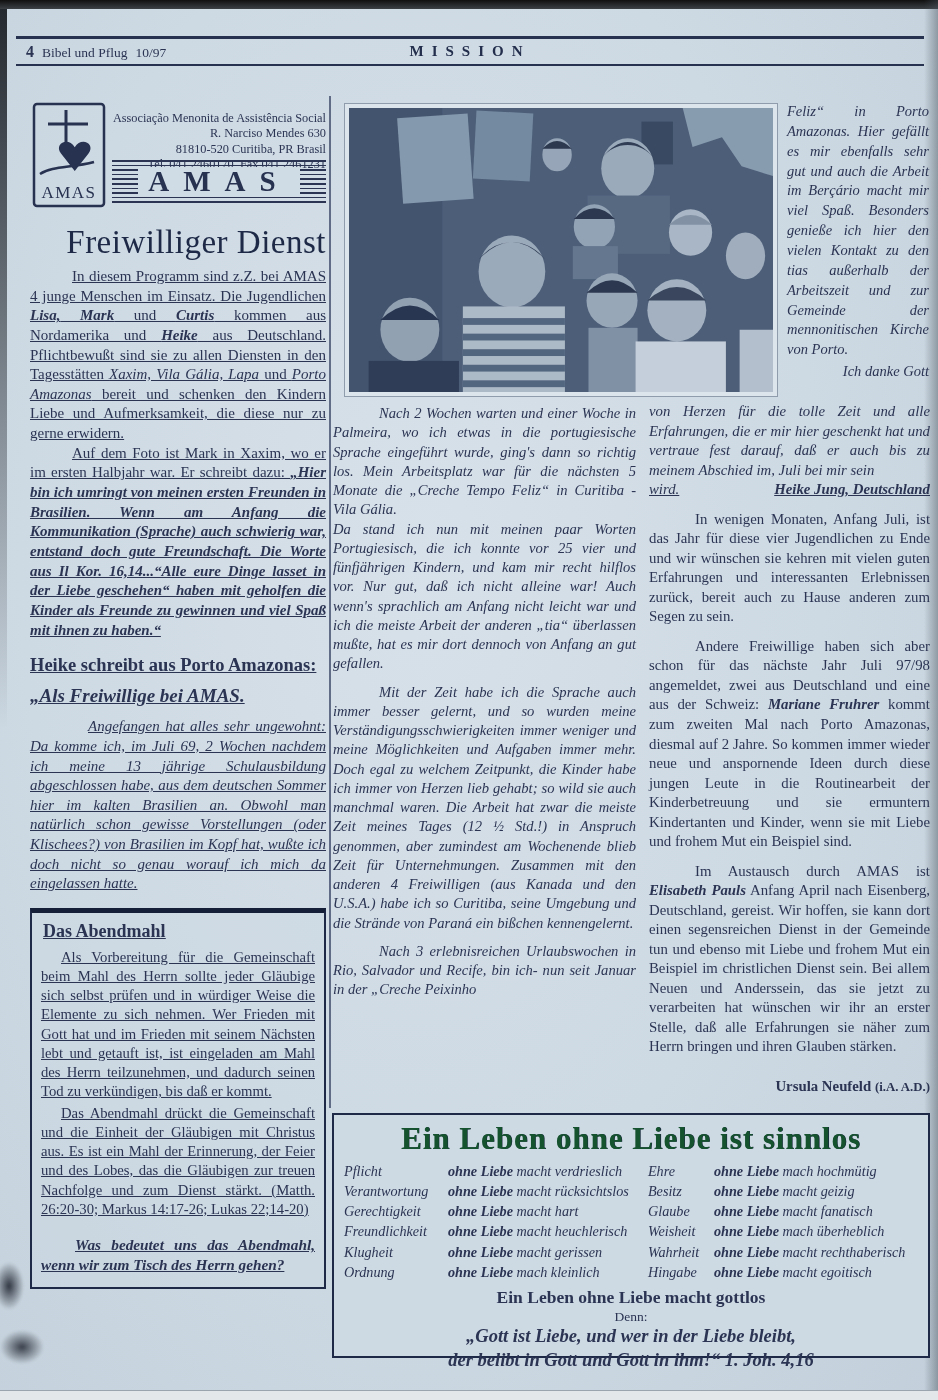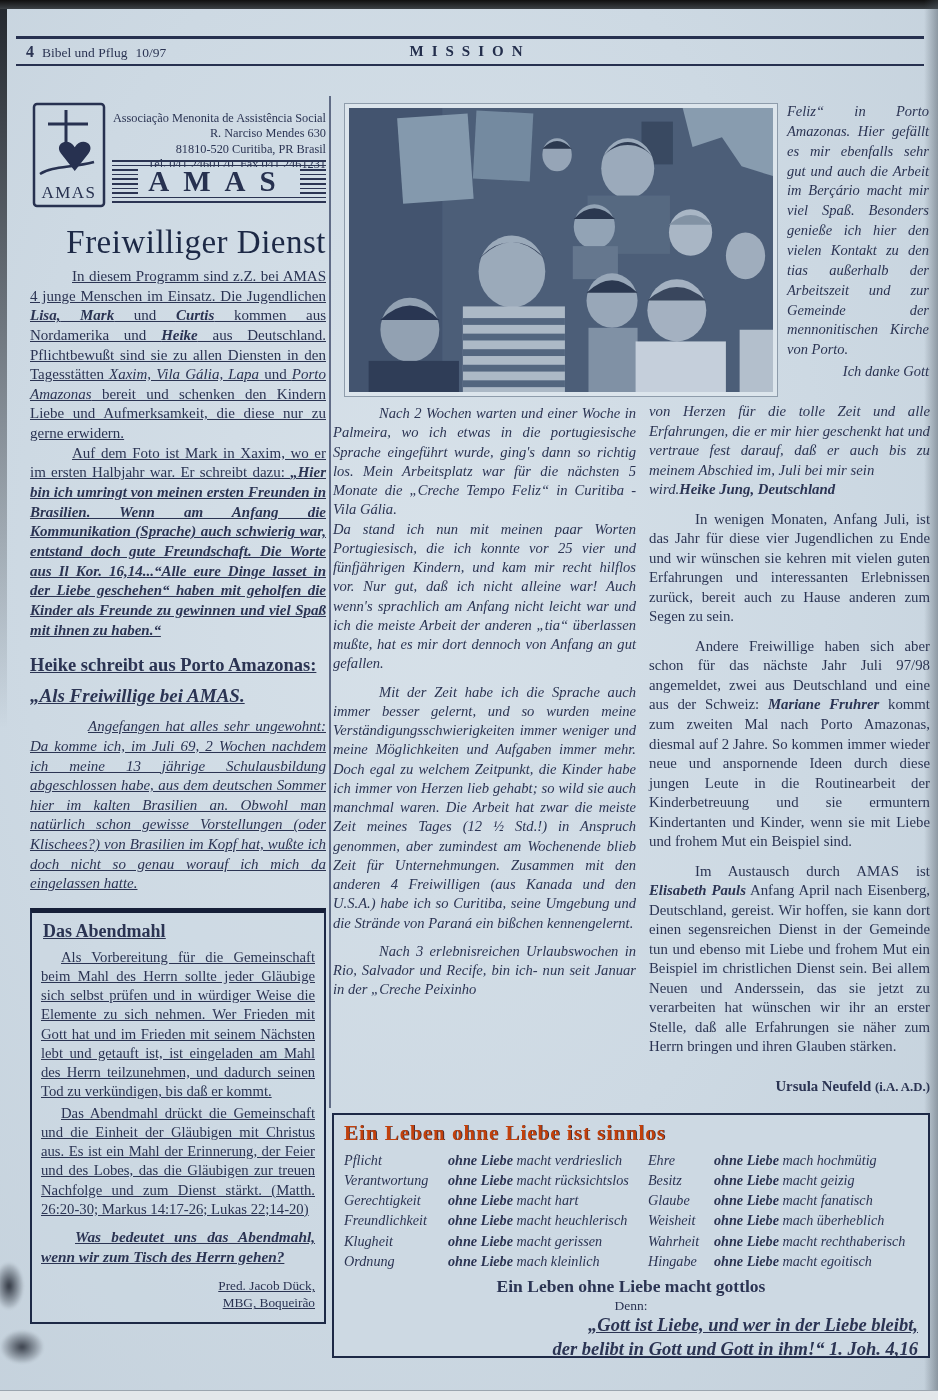--- a/index.html
+++ b/index.html
@@ -55,21 +55,21 @@
     letter-spacing:14px;color:#273150;line-height:1;transform:translateY(-1px);}
   .fd-title{margin:8px 0 6px 0;text-align:right;font-size:33px;font-weight:normal;color:#1d2946;letter-spacing:.5px;}
   .lbody{font-size:15px;line-height:1.31;text-decoration:underline;}
   .lbody p{margin:0 0 0 0;}
   .h-heike{font-size:18.5px;font-weight:bold;margin:14px 0 8px 0;line-height:1.2;}
   .h-als{font-size:19px;margin:0 0 8px 0;}
   .abox{margin-top:14px;border:2px solid #1d2946;border-top:5px solid #161f38;
     padding:5px 9px 10px 9px;background:rgba(205,217,227,.4);}
   .abox-title{font-weight:bold;font-size:18px;text-decoration:underline;margin:2px 0 4px 2px;}
   .abox p{font-size:14.7px;line-height:1.31;text-align:justify;text-indent:20px;margin:0 0 2px 0;}
-  .abox .q{font-size:15.3px;text-indent:34px;margin-top:8px;}
+  .abox .q{font-size:15.3px;text-indent:34px;margin-top:16px;}
   .sig{ text-align:right;font-size:13.3px;line-height:1.3;margin-top:10px;}
 
   
   .divider{position:absolute;left:329px;top:96px;width:1.6px;height:1012px;background:#4c5875;opacity:.85;}
 
   
   .photo-frame{position:absolute;left:345px;top:104px;width:432px;height:292px;
     background:#dce5ec;padding:4px;box-sizing:border-box;box-shadow:0 0 0 1px #8e9cab;}
   .photo-frame svg{display:block;width:100%;height:100%;}
 
@@ -82,42 +82,42 @@
   .col-mid{position:absolute;left:333px;top:404px;width:303px;
     font-size:14.6px;line-height:1.32;}
   .col-mid p{margin:0;}
   .col-mid p.sp{margin-top:9px;}
   p.indm{text-indent:46px;}
 
   
   .col-right{position:absolute;left:649px;top:402px;width:281px;
     font-size:14.8px;line-height:1.32;}
   .col-right p{margin:0;}
-  .sigline{display:flex;font-size:14.8px;}
+  .sigline{display:flex;justify-content:space-between;font-size:14.8px;text-decoration:underline;}
   .col-right p.ro{font-style:normal;margin-top:10px;}
   .sig-ursula{text-align:right;margin-top:20px;font-size:14.8px;font-weight:bold;}
   .sig-ursula .note{font-size:12.8px;}
 
   
   .liebe-box{position:absolute;left:332px;top:1113px;width:598px;height:245px;
     box-sizing:border-box;border:2.5px solid #1d2946;background:#cdd9e3;
     padding:4px 10px 0 10px;}
-  .liebe-title{font-weight:bold;font-size:21px;color:#c2410c;
+  .liebe-title{text-align:center;font-weight:bold;font-size:31px;color:#14532d;
     letter-spacing:1px;text-shadow:.6px 0 0 #1b2542;margin:2px 0 4px 0;}
   .lb-cols{display:flex;}
   .lb-col-left{width:305px;}
   .lb-col-right{width:271px;}
   .lb-row{display:flex;font-style:italic;font-size:14.2px;line-height:1.42;}
   .lb-term{flex:0 0 auto;}
   .lb-col-left .lb-term{width:104px;}
   .lb-col-right .lb-term{width:66px;}
   .lb-phrase{flex:1;}
   .lb-footer{text-align:center;font-weight:bold;font-size:17.5px;margin-top:5px;}
   .lb-denn{text-align:center;font-size:13.5px;margin-top:1px;}
-  .lb-quote{text-align:right;font-weight:bold;font-style:italic;font-size:18.5px;line-height:1.28;text-decoration:underline;}
+  .lb-quote{text-align:center;font-weight:bold;font-style:italic;font-size:18.5px;line-height:1.28;}
 </style>
 </head>
 <body>
 
 <div class="paper">
 
   <div class="scan-top"></div>
   <div class="scan-left"></div>
   <div class="scan-right"></div>
   <div class="scan-bottom"></div>
@@ -161,24 +161,20 @@
       <p class="jp ind"><span>Auf dem Foto ist Mark in Xaxim, wo er im ersten Halbjahr war. Er schreibt dazu: </span><span class="bi">„Hier bin ich umringt von meinen ersten Freunden in Brasilien. Wenn am Anfang die Kommunikation (Sprache) auch schwierig war, entstand doch gute Freundschaft. Die Worte aus Il Kor. 16,14...“Alle eure Dinge lasset in der Liebe geschehen“ haben mit geholfen die Kinder als Freunde zu gewinnen und viel Spaß mit ihnen zu haben.“</span></p>
       <div class="h-heike">Heike schreibt aus Porto Amazonas:</div>
       <div class="h-als bi">„Als Freiwillige bei AMAS.</div>
       <p class="jp i ind2">Angefangen hat alles sehr ungewohnt: Da komme ich, im Juli 69, 2 Wochen nachdem ich meine 13 jährige Schulausbildung abgeschlossen habe, aus dem deutschen Sommer hier im kalten Brasilien an. Obwohl man natürlich schon gewisse Vorstellungen (oder Klischees?) von Brasilien im Kopf hat, wußte ich doch nicht so genau worauf ich mich da eingelassen hatte.</p>
 
       <div class="abox">
         <div class="abox-title">Das Abendmahl</div>
         <p>Als Vorbereitung für die Gemeinschaft beim Mahl des Herrn sollte jeder Gläubige sich selbst prüfen und in würdiger Weise die Elemente zu sich nehmen. Wer Frieden mit Gott hat und im Frieden mit seinem Nächsten lebt und getauft ist, ist eingeladen am Mahl des Herrn teilzunehmen, und dadurch seinen Tod zu verkündigen, bis daß er kommt.</p>
         <p>Das Abendmahl drückt die Gemeinschaft und die Einheit der Gläubigen mit Christus aus. Es ist ein Mahl der Erinnerung, der Feier und des Lobes, das die Gläubigen zur treuen Nachfolge und zum Dienst stärkt. (Matth. 26:20-30; Markus 14:17-26; Lukas 22;14-20)</p>
         <p class="bi q">Was bedeutet uns das Abendmahl, wenn wir zum Tisch des Herrn gehen?</p>
-        <div class="sig">
-          <div>Pred. Jacob Dück,</div>
-          <div>MBG, Boqueirão</div>
-        </div>
       </div>
     </div>
   </div>
 
   <div class="divider"></div>
 
   <div class="photo-frame">
     <svg viewBox="0 0 432 292" preserveAspectRatio="none">
       <rect width="432" height="292" fill="#4f5f76"></rect>
       <rect x="0" y="0" width="95" height="292" fill="#45546b"></rect>

